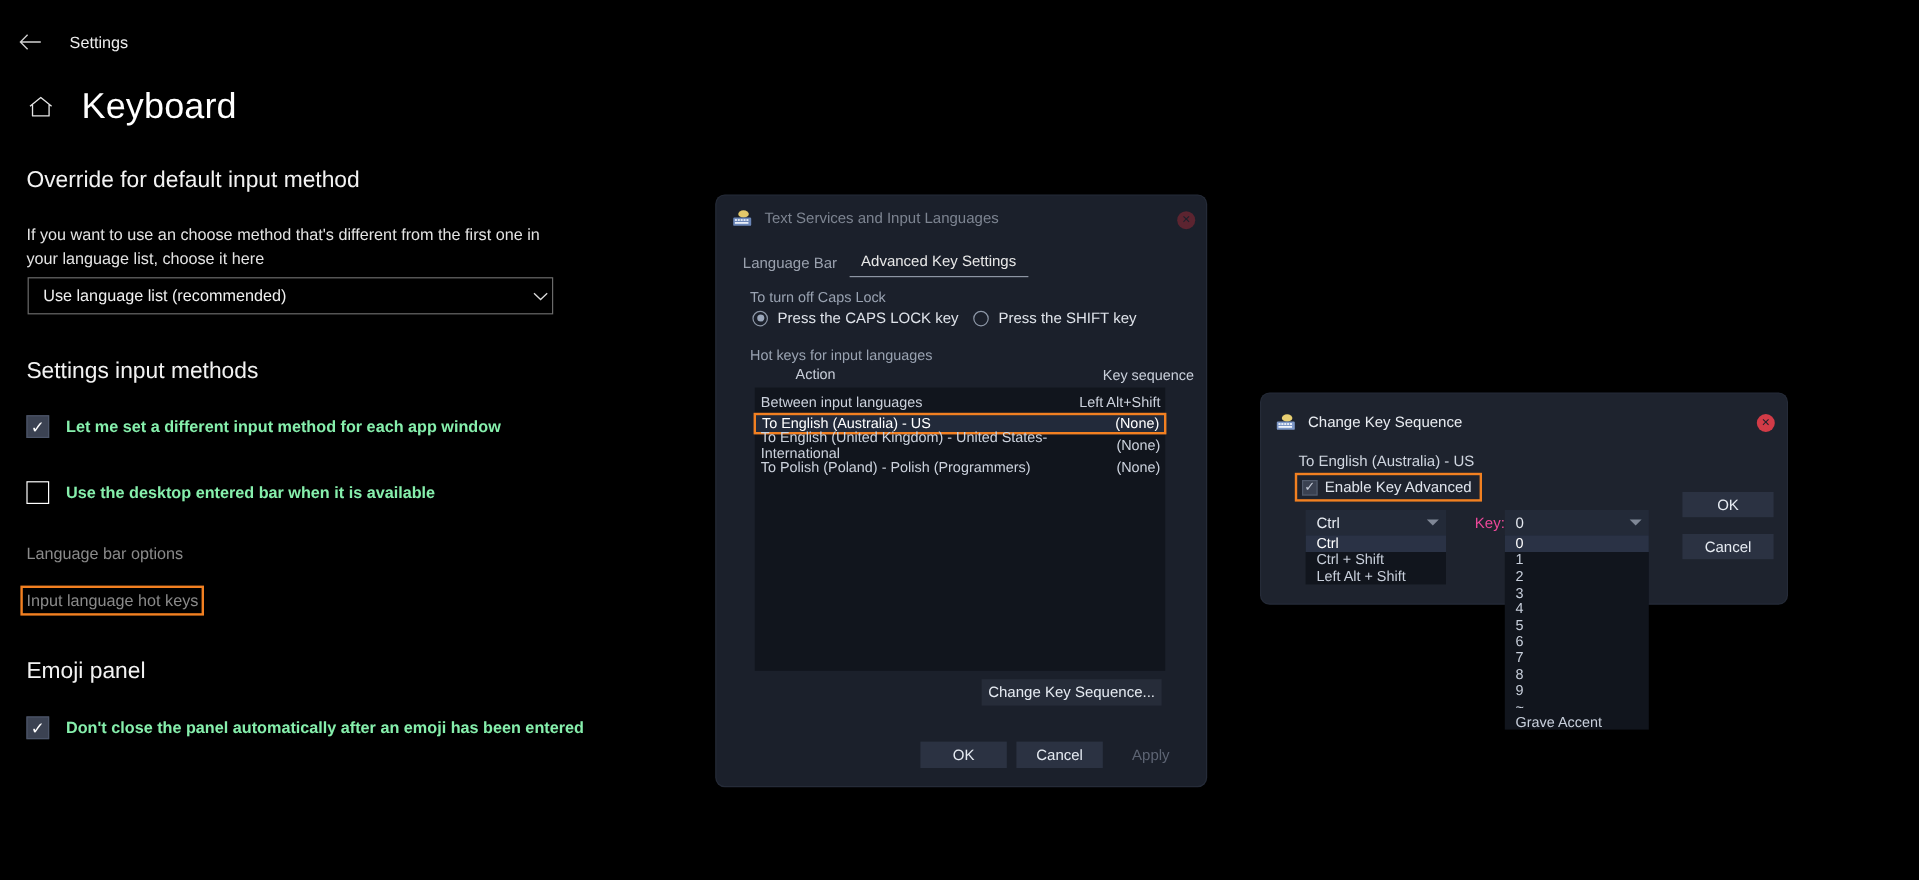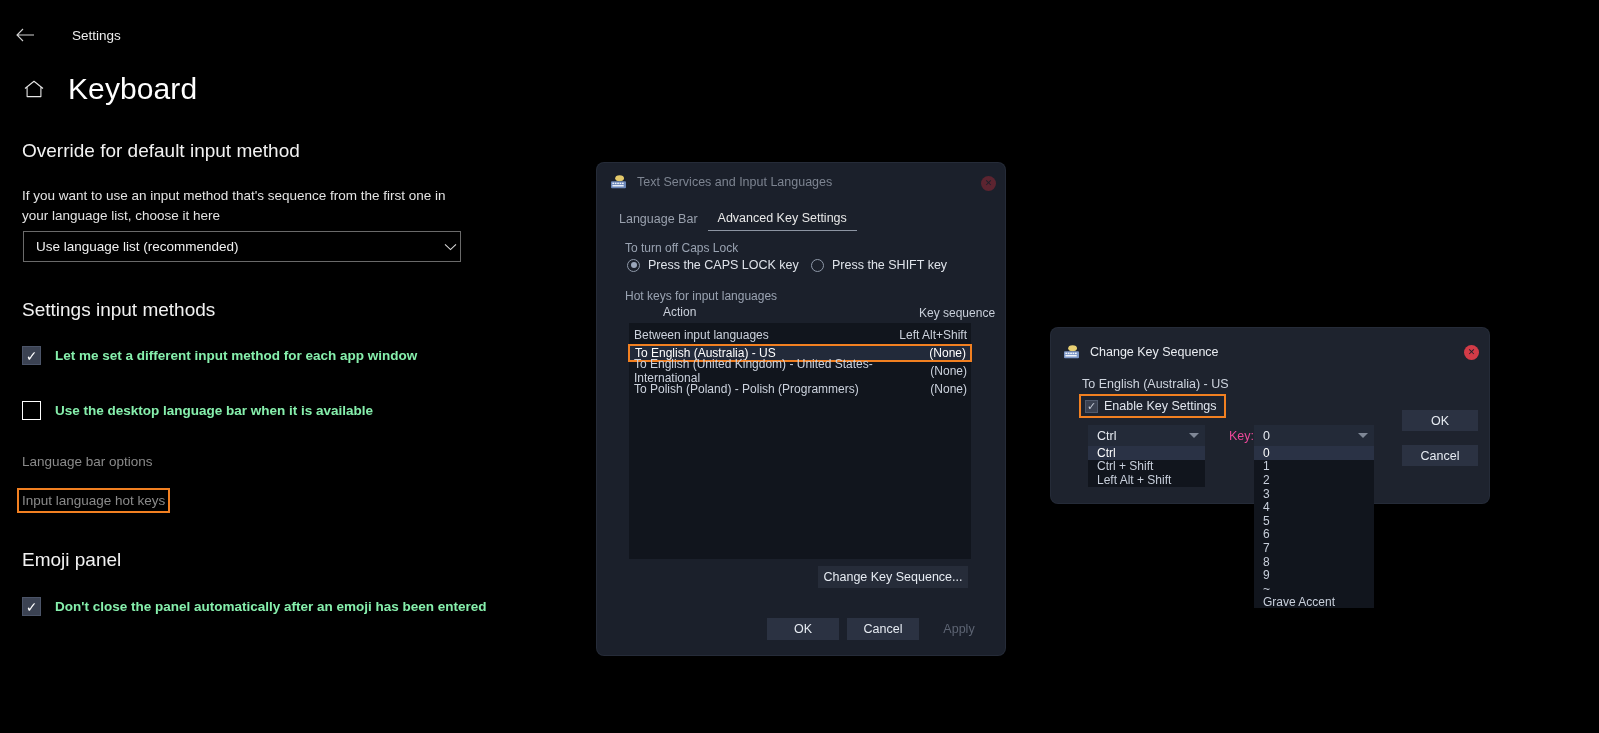--- a/index.html
+++ b/index.html
@@ -8,21 +8,21 @@
     background:#000000;
     font-family:"Liberation Sans", sans-serif;
     color:#ffffff;
     overflow:hidden;
     position:relative;
   }
 
   
   #settings-page{position:absolute;left:0;top:0;width:620px;height:733px;}
 
-  .nav-row{position:absolute;left:14px;top:24px;display:flex;align-items:center;gap:36px;}
+  .nav-row{position:absolute;left:14px;top:24px;display:flex;align-items:center;gap:22px;}
   .back-arrow{width:22px;height:22px;display:flex;align-items:center;justify-content:center;color:#d2d2d2;}
   .nav-title{font-size:13.5px;color:#ededed;}
 
   .page-head{position:absolute;left:22px;top:72px;display:flex;align-items:center;gap:22px;}
   .home-icon{width:24px;height:24px;display:flex;align-items:center;justify-content:center;color:#e6e6e6;}
   .page-title{font-size:30px;font-weight:400;color:#ffffff;letter-spacing:.1px;}
 
   .sec-title{position:absolute;left:22px;font-size:19px;color:#f2f2f2;font-weight:400;}
   .body-text{position:absolute;left:22px;font-size:13.5px;line-height:20px;color:#e3e3e3;width:450px;}
 
@@ -121,21 +121,21 @@
   <div class="page-head">
     <div class="home-icon">
       <svg width="22" height="20" viewBox="0 0 22 20" aria-hidden="true">
         <path d="M2 9.5 L11 2.2 L20 9.5 M4.1 8.2 V17.6 H17.9 V8.2" fill="none" stroke="currentColor" stroke-width="1.1" stroke-linejoin="round"></path>
       </svg>
     </div>
     <div class="page-title">Keyboard</div>
   </div>
 
   <div class="sec-title" style="top:140px;">Override for default input method</div>
-  <div class="body-text" style="top:186px;">If you want to use an input method that's sequence from the first one in your language list, choose it here</div>
+  <div class="body-text" style="top:186px;">If you want to use an choose method that's different from the first one in your language list, choose it here</div>
 
   <div class="combo">
     <span class="combo-text">Use language list (recommended)</span>
     <span class="combo-chev">
       <svg width="13" height="8" viewBox="0 0 13 8" aria-hidden="true">
           <path d="M1 1.4 L6.5 6.6 L12 1.4" fill="none" stroke="currentColor" stroke-width="1.1"></path>
         </svg>
     </span>
   </div>
 
@@ -143,21 +143,21 @@
 
   <div class="chk-row" style="top:346px;">
     <span class="chk-box on">
         <span class="chk-mark">✓</span>
       </span>
     <span class="chk-label">Let me set a different input method for each app window</span>
   </div>
 
   <div class="chk-row" style="top:401px;">
     <span class="chk-box off"></span>
-    <span class="chk-label">Use the desktop language bar when it is available</span>
+    <span class="chk-label">Use the desktop entered bar when it is available</span>
   </div>
 
   <div class="dim-link" style="top:454px;">Language bar options</div>
   <div class="dim-link hl-box" style="top:493px;left:22px;">Input language hot keys</div>
 
   <div class="sec-title" style="top:549px;">Emoji panel</div>
 
   <div class="chk-row" style="top:597px;">
     <span class="chk-box on">
         <span class="chk-mark">✓</span>
@@ -264,21 +264,21 @@
     <span class="ttl" id="cks-title">Change Key Sequence</span>
   </div>
   <div class="closebtn" id="cks-close">✕</div>
 
   <div class="cks-sub" style="left:31px;top:49px;">To English (Australia) - US</div>
 
   <div class="cks-chk hl-box2" style="left:28px;top:66px;padding:3px 7px 3px 4px;">
     <span class="b">
         <span>✓</span>
       </span>
-    <span class="t">Enable Key Settings</span>
+    <span class="t">Enable Key Advanced</span>
   </div>
 
   <div class="ddbox" style="left:37px;top:97px;width:117px;height:21px;">
     <span>Ctrl</span>
     <span class="ddarrow"></span>
   </div>
   <div class="ddlist" style="left:37px;top:118px;width:117px;height:41px;">
     <div class="ddopt sel">Ctrl</div>
     <div class="ddopt">Ctrl + Shift</div>
     <div class="ddopt">Left Alt + Shift</div>

